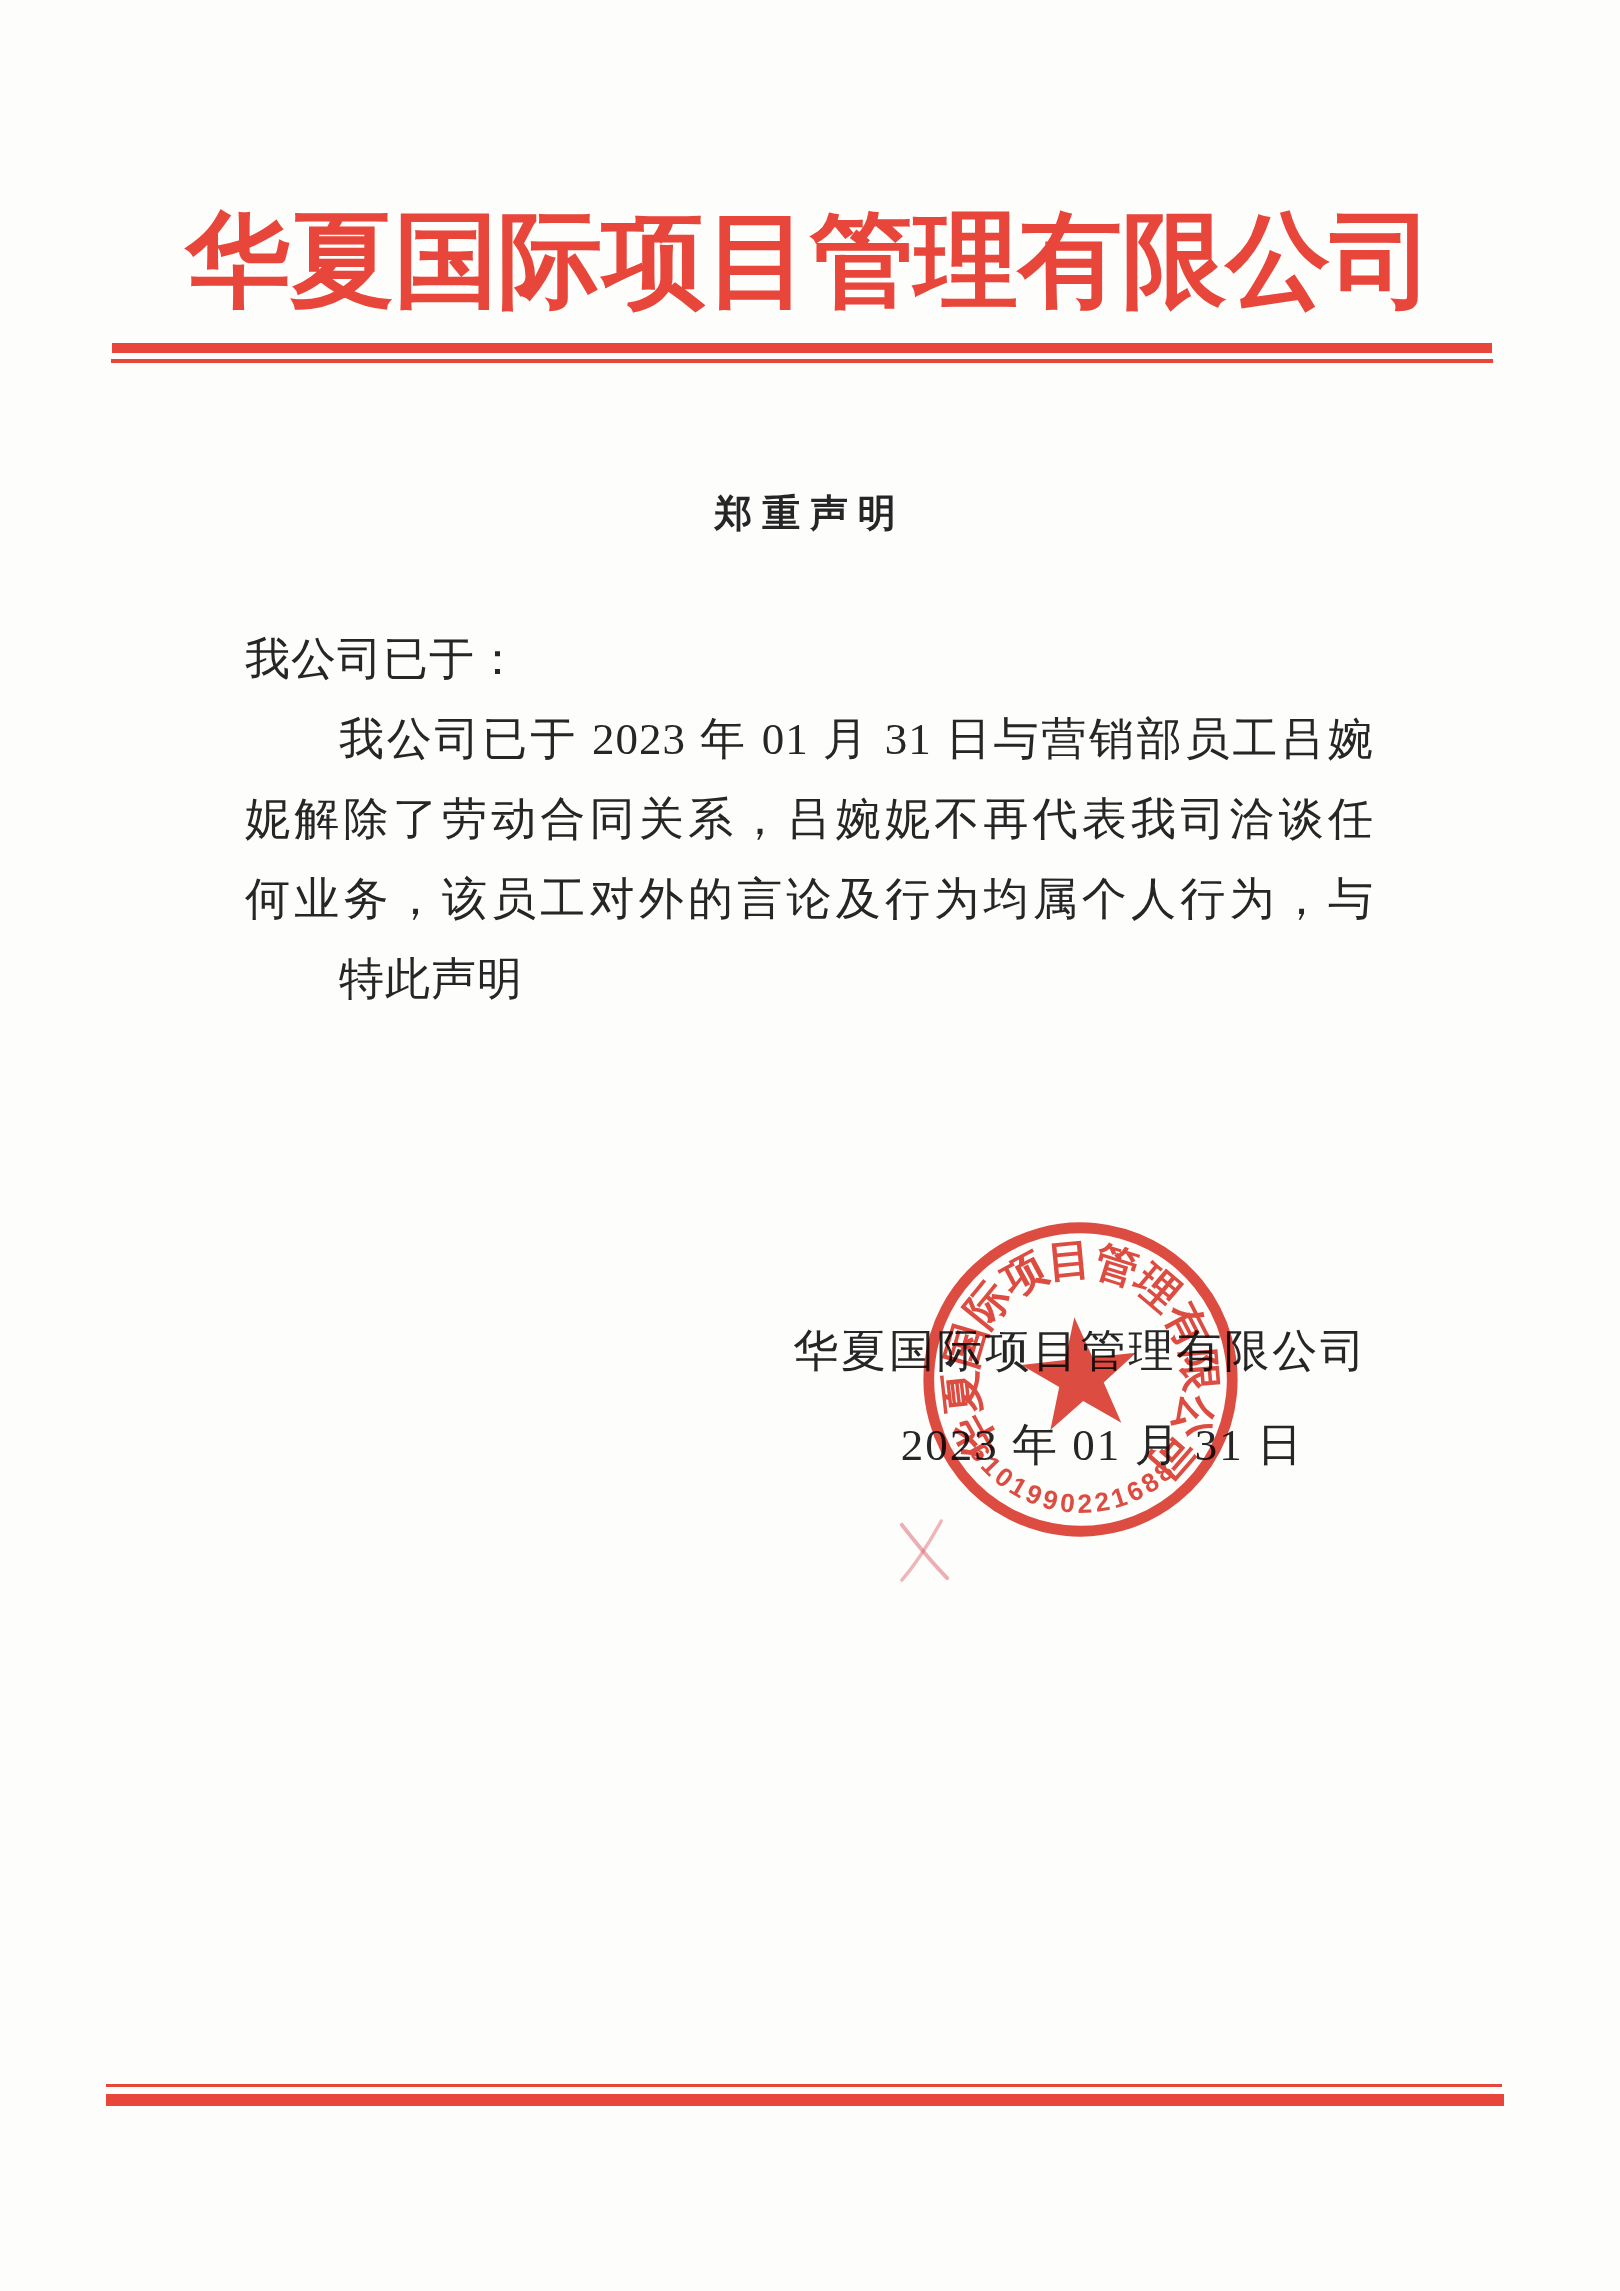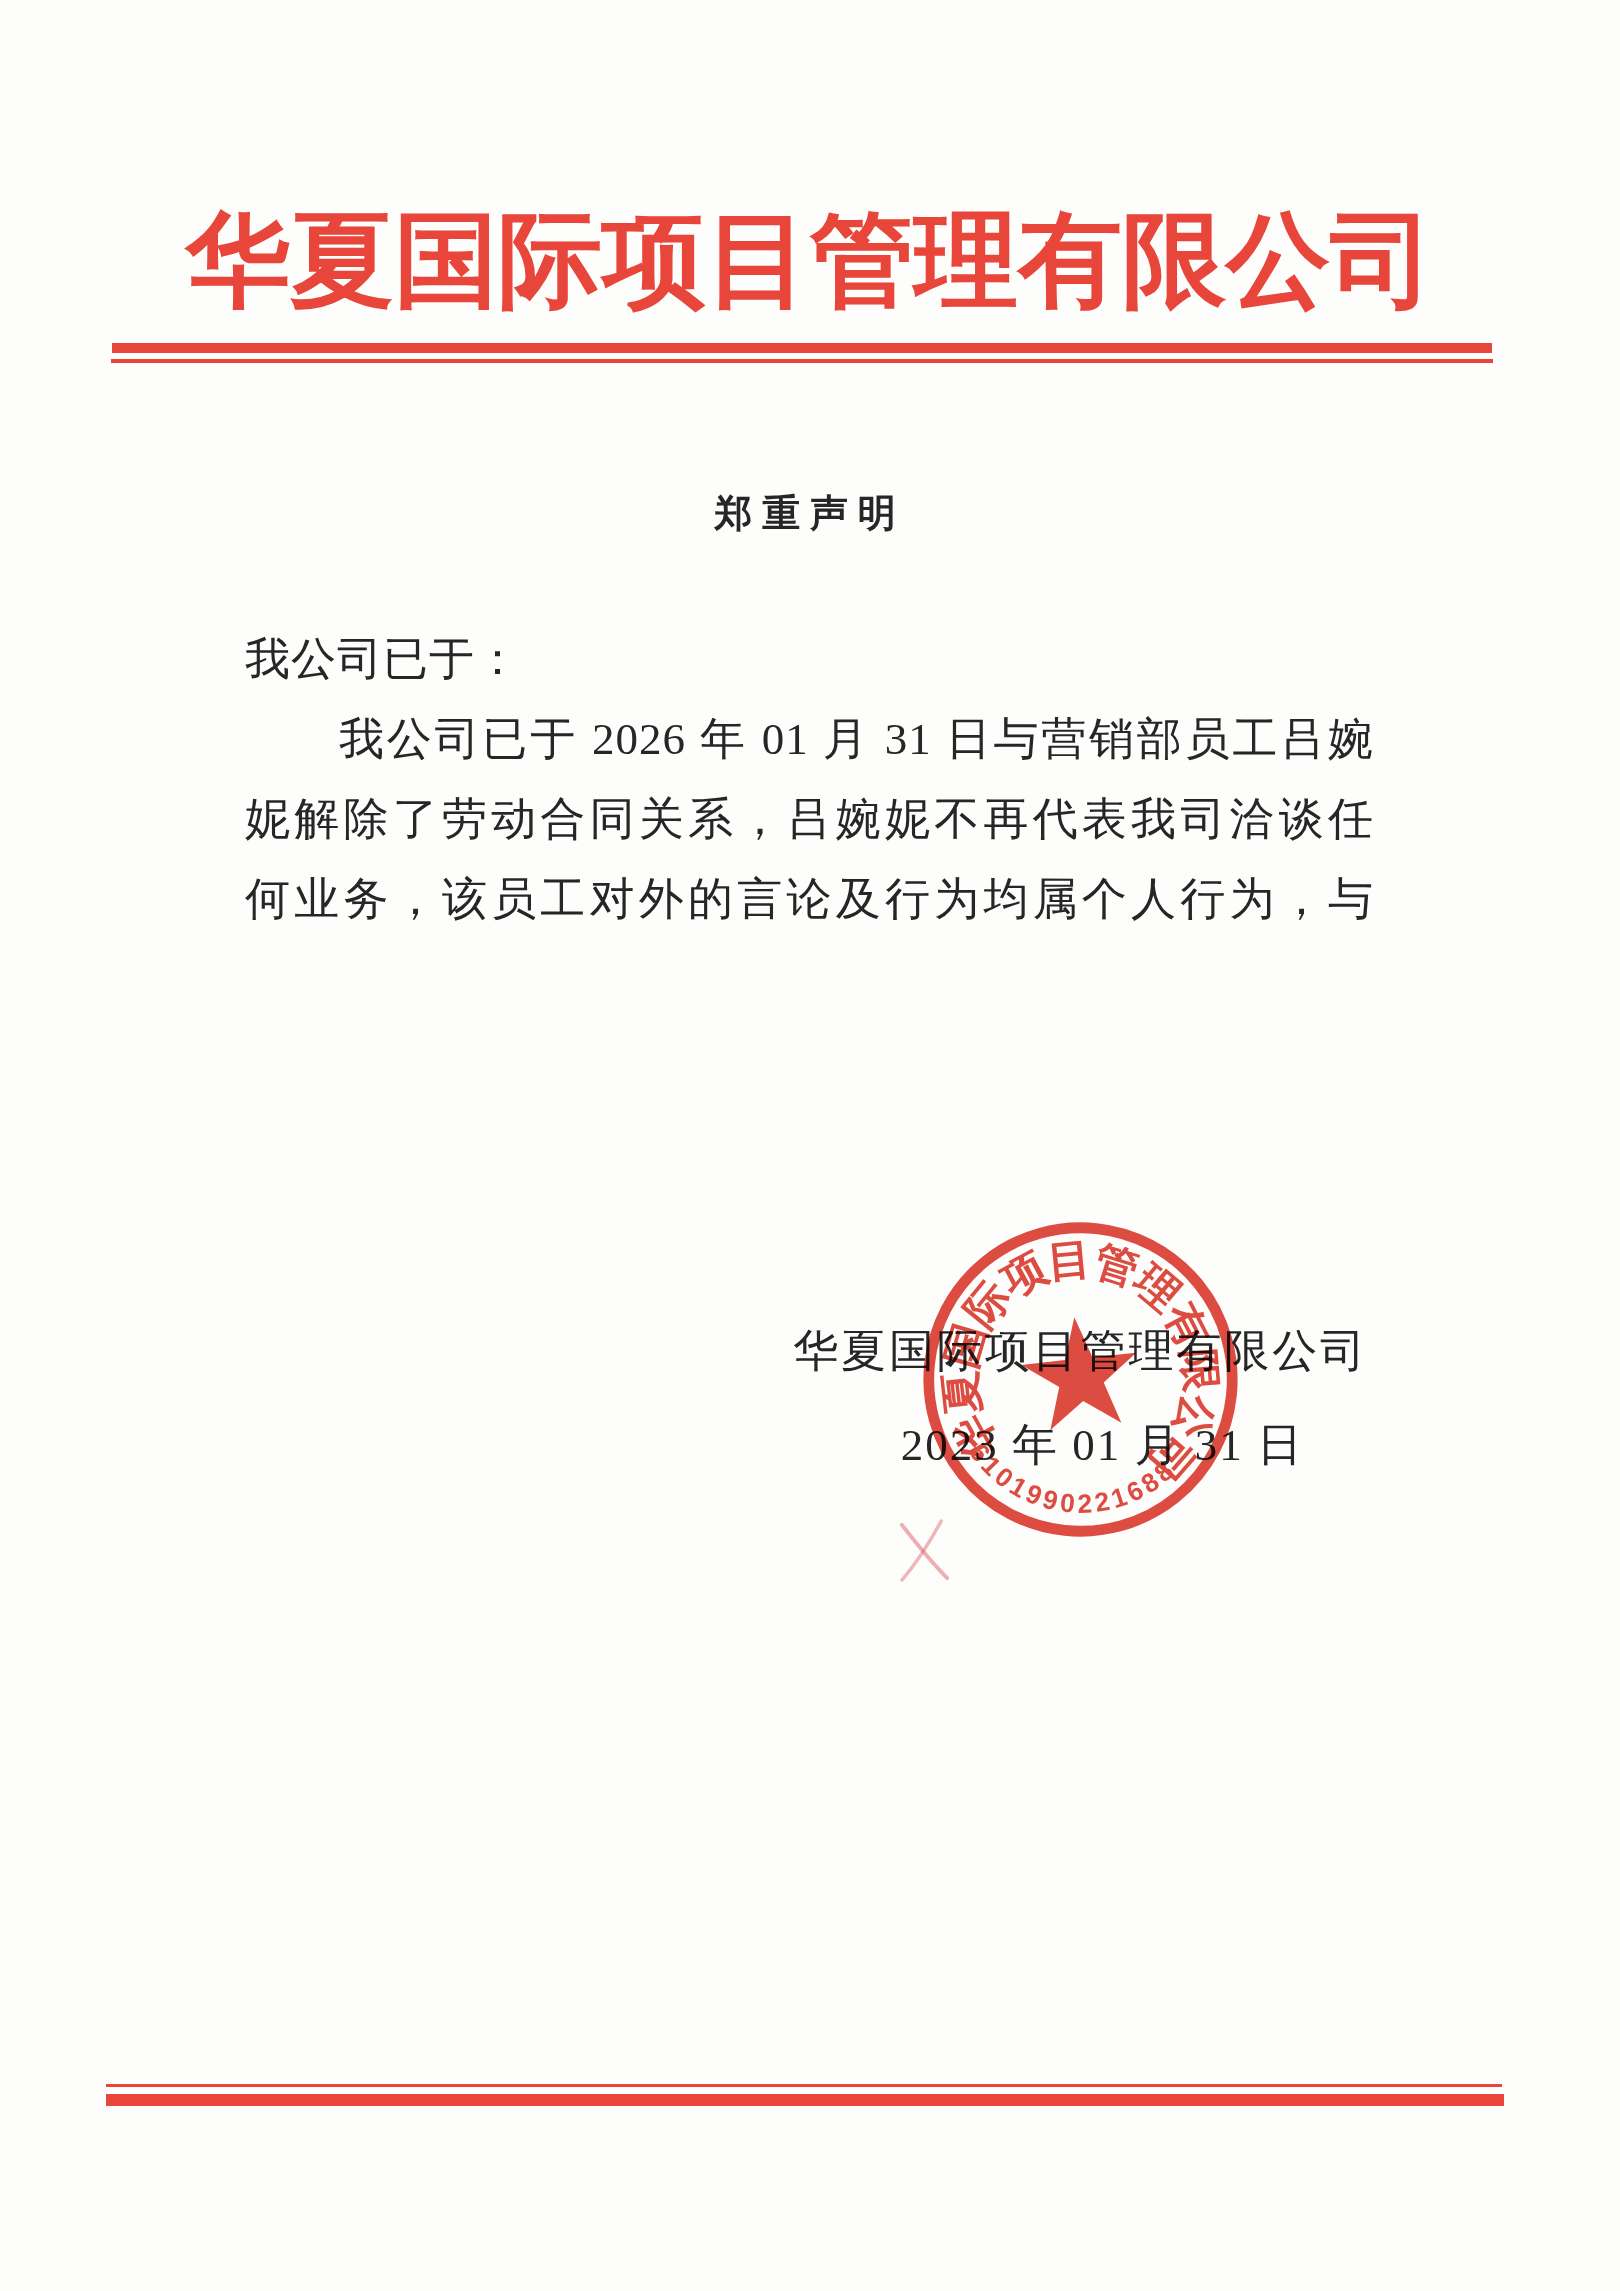--- a/index.html
+++ b/index.html
@@ -123,23 +123,24 @@
 <div class="page">
 
   <div class="letterhead">华夏国际项目管理有限公司</div>
   <div class="rule rule-head-thick"></div>
   <div class="rule rule-head-thin"></div>
 
   <div class="doc-title">郑重声明</div>
 
   <div class="body-block">
     <div class="body-line">我公司已于：</div>
-    <div class="body-line indent justify">我公司已于 2026 年 01 月 31 日与营销部员工吕婉</div>
+    <div class="body-line indent justify">我公司已于 2023 年 01 月 31 日与营销部员工吕婉</div>
     <div class="body-line justify">妮解除了劳动合同关系，吕婉妮不再代表我司洽谈任</div>
     <div class="body-line justify">何业务，该员工对外的言论及行为均属个人行为，与</div>
+    <div class="body-line indent">特此声明</div>
   </div>
 
   <div class="sig-company">华夏国际项目管理有限公司</div>
   <div class="sig-date">2023 年 01 月 31 日</div>
 
   <div class="seal">
     <svg viewBox="0 0 332 332">
         <circle cx="166" cy="166" r="155" fill="none" stroke="#dc382d" stroke-width="11"></circle>
         <polygon points="153.1,103.4 175.8,142.1 219.7,133.0 189.9,166.5 212.1,205.5 171.0,187.5 140.8,220.6 145.2,176.0 104.3,157.5 148.2,147.9" fill="#dc382d"></polygon>
         <text x="66.06345059674297" y="235.97632523482758" transform="rotate(-125 66.06345059674297 235.97632523482758)" text-anchor="middle" dominant-baseline="central" class="seal-char">华</text>

